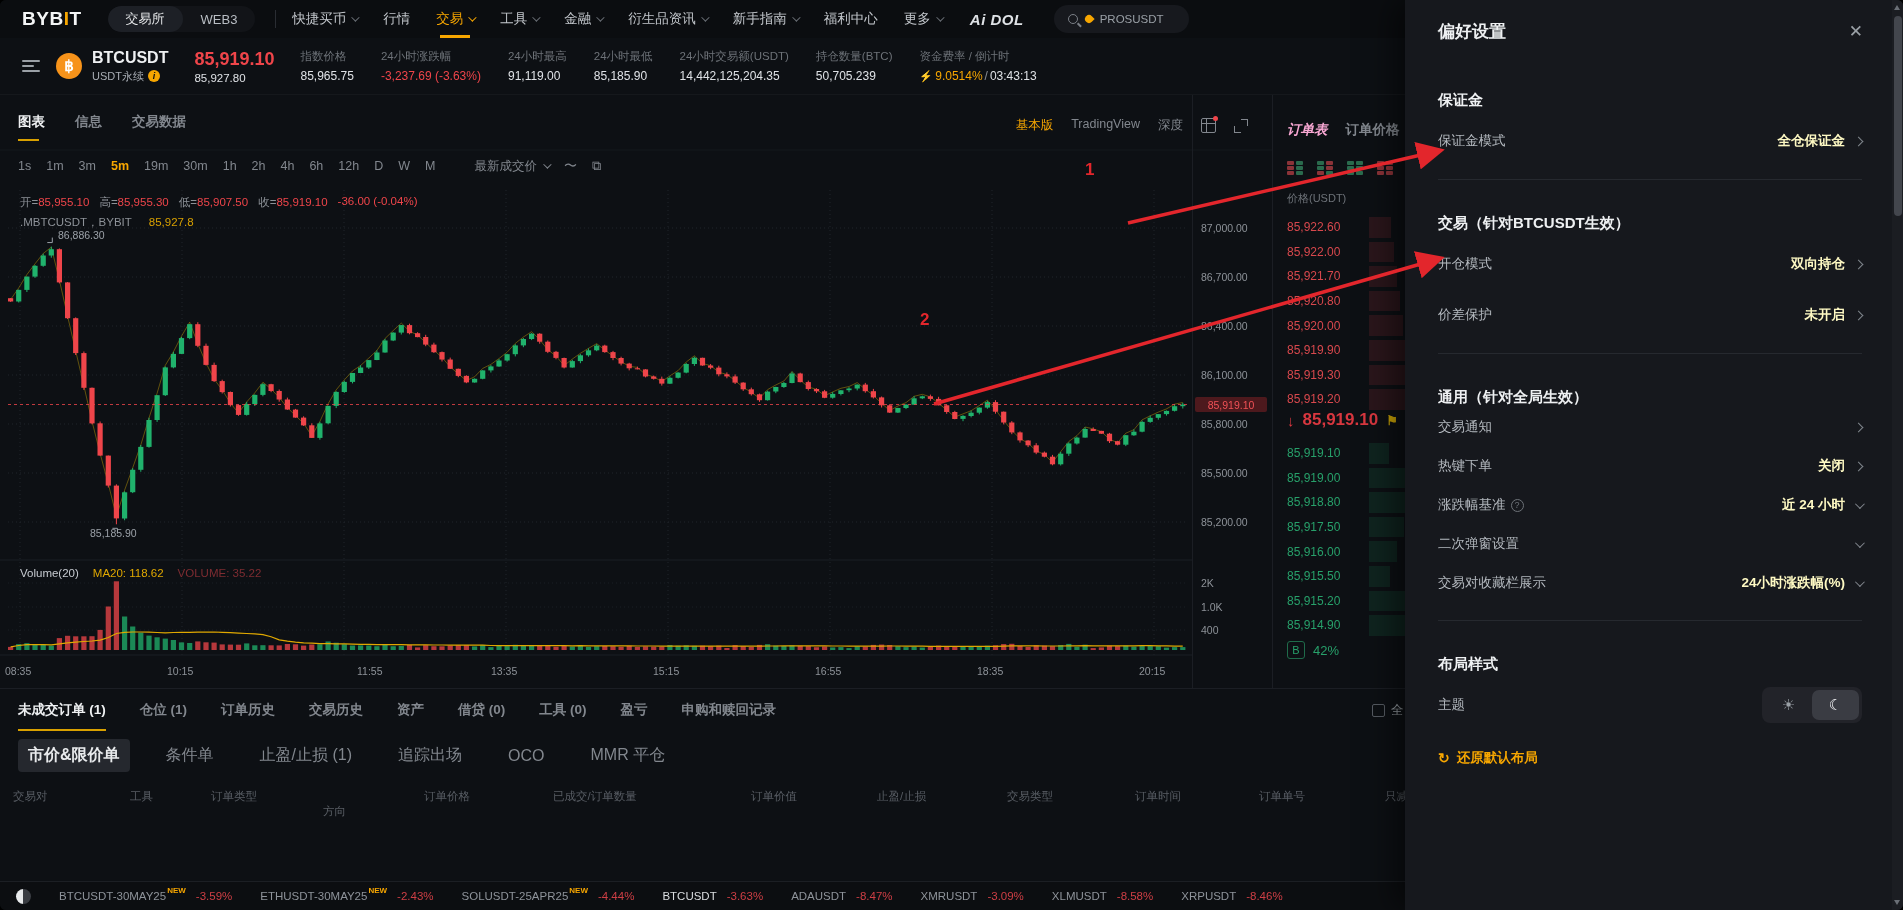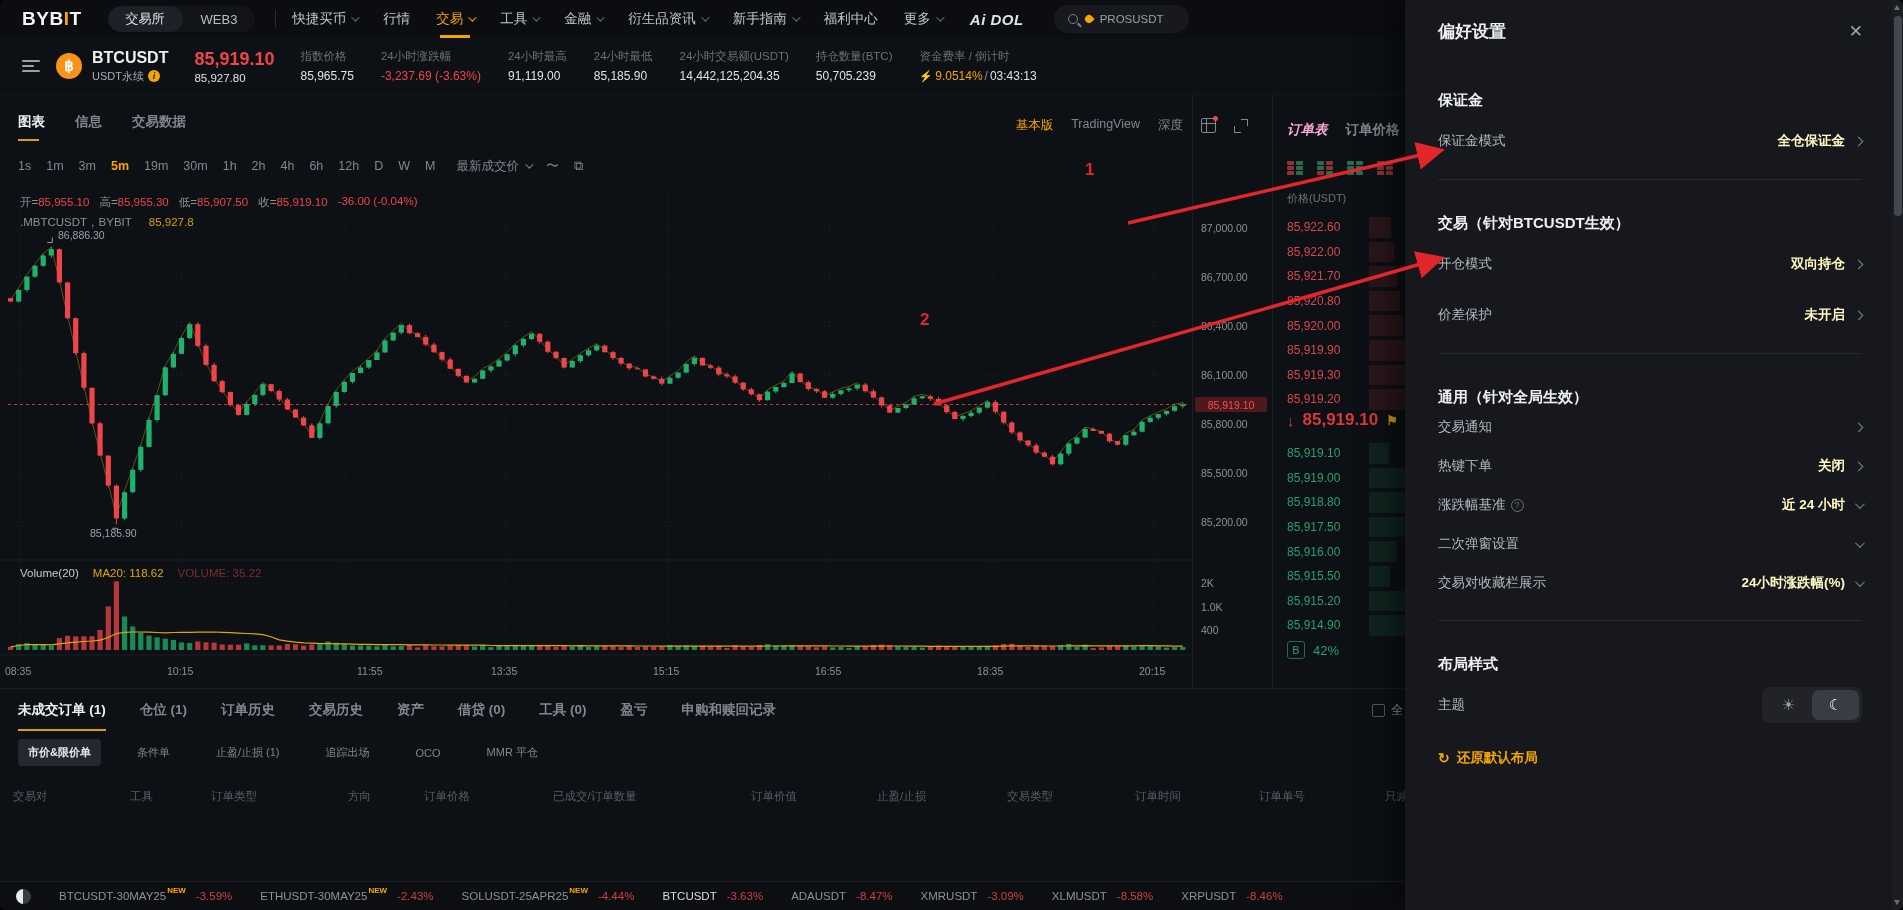--- a/index.html
+++ b/index.html
@@ -64,21 +64,21 @@
   .gridic::before{content:"";position:absolute;left:4px;top:0;bottom:0;width:1.4px;background:#82878e;}
   .gridic::after{content:"";position:absolute;left:0;right:0;top:4px;height:1.4px;background:#82878e;}
   .reddot{position:absolute;right:-3px;top:-3px;width:5px;height:5px;border-radius:50%;background:#ef454a;}
   .expandic{width:14px;height:14px;position:relative;cursor:pointer;}
   .expandic::before,.expandic::after{content:"";position:absolute;width:6px;height:6px;border:1.6px solid #82878e;}
   .expandic::before{right:0;top:0;border-left:none;border-bottom:none;}
   .expandic::after{left:0;bottom:0;border-right:none;border-top:none;}
   .toolbar{position:absolute;left:18px;top:62px;display:flex;align-items:center;gap:15px;font-size:12.5px;color:#82878e;}
   .tf{cursor:pointer;}
   .tf.active{color:#f7a600;font-weight:700;}
-  .ptype{display:flex;align-items:center;gap:6px;cursor:pointer;margin-left:6px;}
+  .ptype{display:flex;align-items:center;gap:6px;cursor:pointer;margin-left:24px;}
   .chev-d{width:6px;height:6px;border-right:1.4px solid #82878e;border-bottom:1.4px solid #82878e;transform:rotate(45deg) translateY(-2px);}
   .tool-ic{color:#82878e;font-size:13px;cursor:pointer;}
   .ohlc{position:absolute;left:20px;top:100px;display:flex;gap:10px;font-size:11.5px;z-index:3;}
   .ohlc .k{color:#8d9298;}
   .ohlc .v,.ohlc .chg{color:#ef454a;}
   .idxline{position:absolute;left:20px;top:120px;font-size:11.5px;z-index:3;}
   .idxline .nm{color:#8d9298;}
   .idxline .vv{color:#d8a000;margin-left:14px;}
   .hl-label{position:absolute;font-size:10.5px;color:#9ba1a8;z-index:3;}
   .axis{position:absolute;left:1192px;top:0;width:80px;height:593px;border-left:1px solid #1b1e24;}
@@ -117,21 +117,21 @@
   .ob-ratio .pct{color:#27a06a;font-size:13px;}
 
   
   .bottom{position:absolute;left:0;top:688px;width:1903px;height:193px;border-top:1px solid #1b1e24;background:#0d1014;}
   .btabs{position:absolute;left:18px;top:0;height:42px;display:flex;gap:34px;align-items:center;font-size:13.5px;font-weight:700;}
   .btab{color:#82878e;cursor:pointer;height:100%;display:flex;align-items:center;position:relative;}
   .btab.active{color:#eef0f2;}
   .btab.active::after{content:"";position:absolute;left:0;right:0;bottom:0;height:2.5px;background:#d8a000;}
   .ball{position:absolute;left:1372px;top:13px;display:flex;align-items:center;gap:6px;color:#9aa0a6;font-size:12.5px;}
   .cbox{width:13px;height:13px;border:1.4px solid #565b62;border-radius:2px;}
-  .bsubs{position:absolute;left:18px;top:50px;display:flex;gap:26px;align-items:center;font-size:11px;}
+  .bsubs{position:absolute;left:18px;top:50px;display:flex;gap:26px;align-items:center;font-size:16px;}
   .bsub{color:#82878e;cursor:pointer;padding:6px 10px;border-radius:4px;}
   .bsub.active{background:#25282e;color:#e8eaec;font-weight:700;}
   .bcols{position:absolute;left:0;top:100px;height:20px;width:100%;font-size:11.5px;color:#595e65;}
   .bcol{position:absolute;white-space:nowrap;}
 
   
   .ticker{position:absolute;left:0;top:881px;width:1903px;height:29px;background:#0c0e11;border-top:1px solid #1c1f24;display:flex;align-items:center;}
   .tick-ic{margin-left:16px;width:15px;height:15px;border-radius:50%;background:linear-gradient(90deg,#e8eaec 50%,#3a3d43 50%);cursor:pointer;}
   .titem{display:flex;align-items:center;margin-left:28px;font-size:11.5px;cursor:pointer;white-space:nowrap;}
   .titem .nm{color:#8e939a;}
@@ -986,21 +986,21 @@
         <span class="bsub">条件单</span>
         <span class="bsub">止盈/止损 (1)</span>
         <span class="bsub">追踪出场</span>
         <span class="bsub">OCO</span>
         <span class="bsub">MMR 平仓</span>
       </div>
     <div class="bcols" id="bcols">
         <span class="bcol" style="left: 13px;">交易对</span>
         <span class="bcol" style="left: 130px;">工具</span>
         <span class="bcol" style="left: 211px;">订单类型</span>
-        <span class="bcol" style="left: 348px;">方向</span>
+        <span class="bcol" style="left: 323px; margin-top: 15px;">方向</span>
         <span class="bcol" style="left: 424px;">订单价格</span>
         <span class="bcol" style="left: 553px;">已成交/订单数量</span>
         <span class="bcol" style="left: 751px;">订单价值</span>
         <span class="bcol" style="left: 877px;">止盈/止损</span>
         <span class="bcol" style="left: 1007px;">交易类型</span>
         <span class="bcol" style="left: 1135px;">订单时间</span>
         <span class="bcol" style="left: 1259px;">订单单号</span>
         <span class="bcol" style="left: 1385px;">只减仓</span>
       </div>
   </div>

